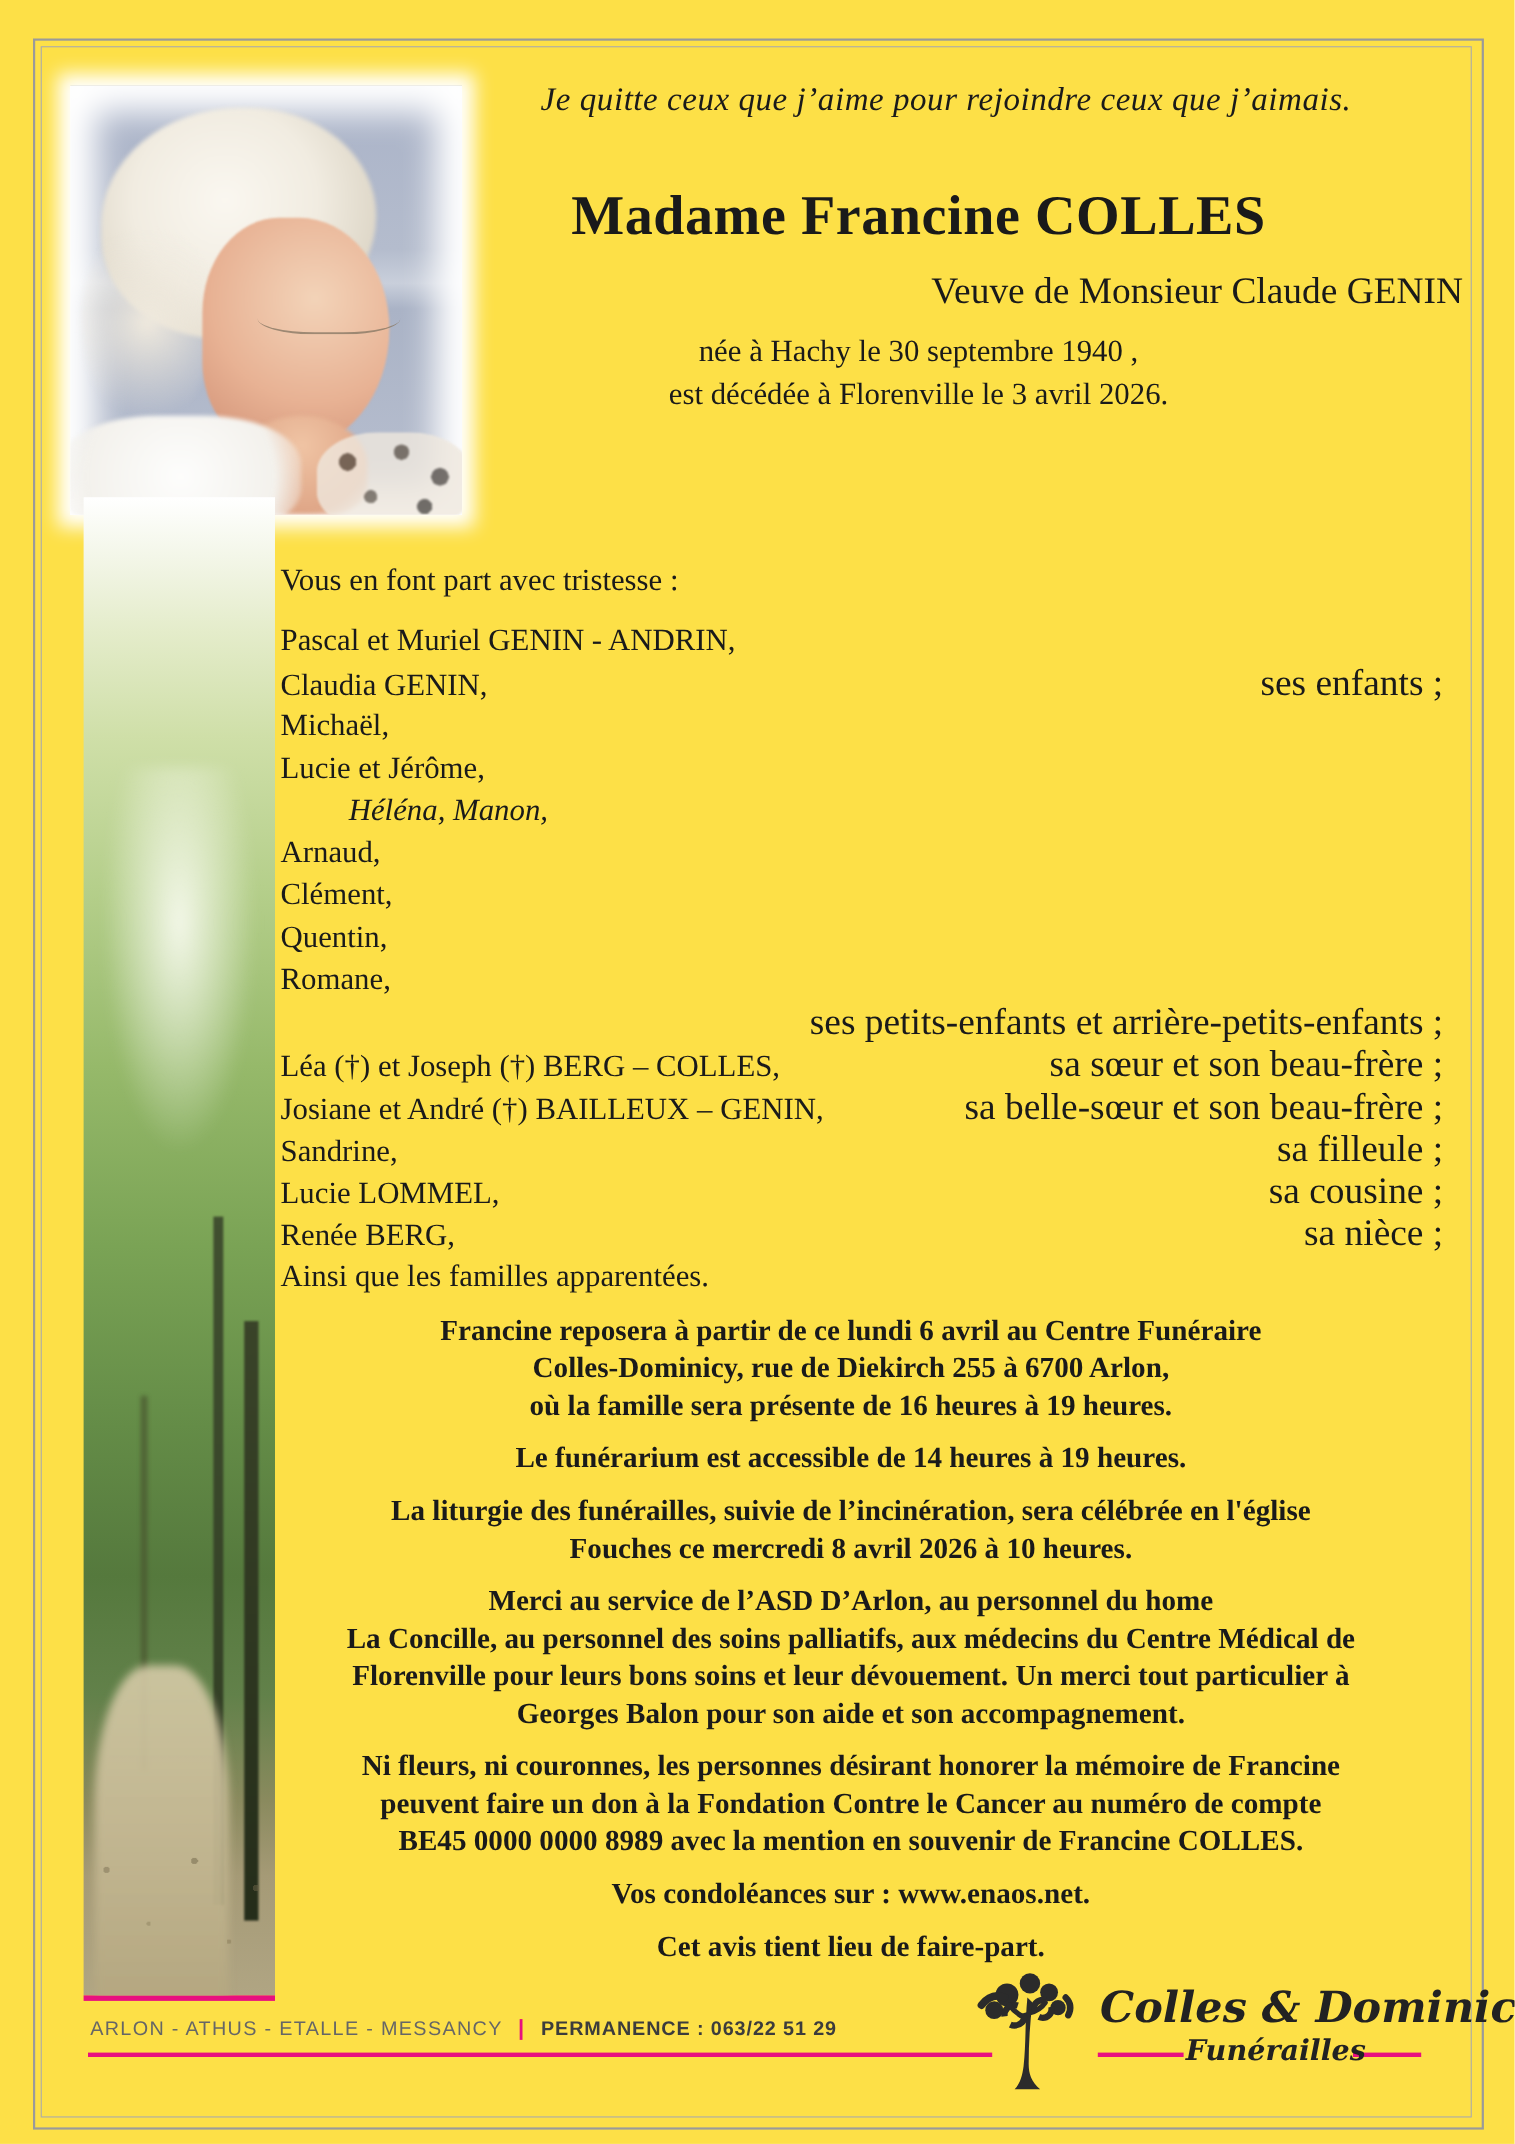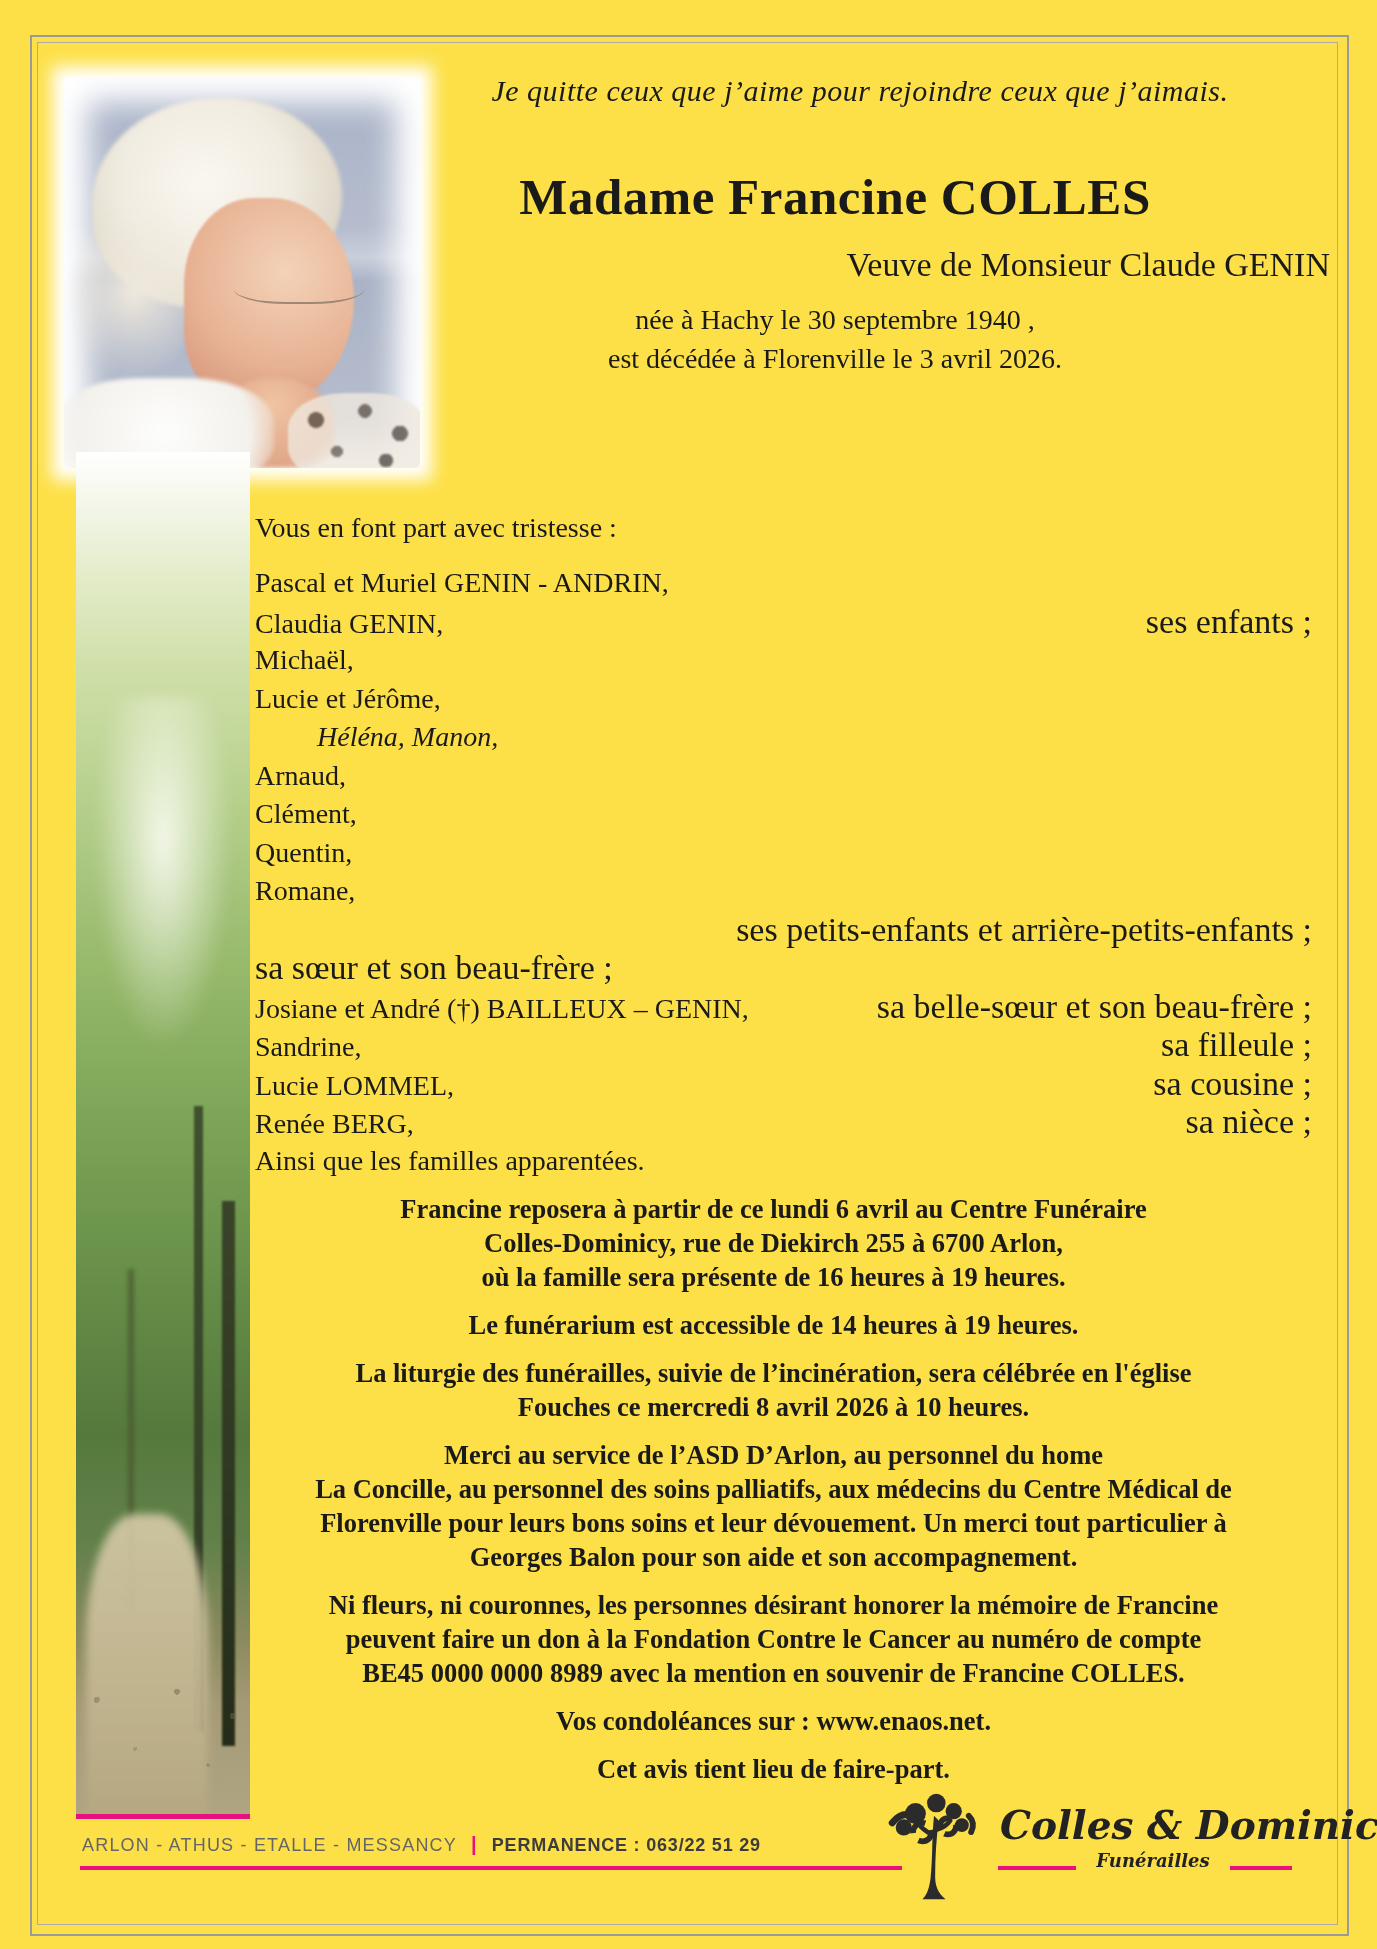--- a/index.html
+++ b/index.html
@@ -83,21 +83,21 @@
   .rule{position:absolute;top:1866px;height:4px;background:#e8107f;}
   .rule-left{left:80px;width:822px;}
   .rule-mid{left:998px;width:78px;}
   .rule-right{left:1230px;width:62px;}
   .tree{position:absolute;left:876px;top:1788px;width:116px;height:116px;}
   .brand{position:absolute;left:1000px;top:1802px;width:300px;text-align:center;
          font-family:"DejaVu Serif", serif;font-style:italic;font-weight:bold;
          font-size:39px;color:#222;white-space:nowrap;}
   .brand-sub{position:absolute;left:1078px;top:1850px;width:150px;text-align:center;
          font-family:"DejaVu Serif", serif;font-style:italic;font-weight:bold;
-         font-size:18px;color:#222;white-space:nowrap;}
+         font-size:26px;color:#222;white-space:nowrap;}
 </style>
 </head>
 <body>
 
 <div class="page">
 
   <div class="border-outer"></div>
   <div class="border-inner"></div>
 
   <div class="portrait">
@@ -162,20 +162,21 @@
       </div>
         <div class="row">
         <span class="name">Romane,</span>
         <span class="relation"></span>
       </div>
         <div class="row">
         <span class="name"></span>
         <span class="relation">ses petits-enfants et arrière-petits-enfants ;</span>
       </div>
         <div class="row">
+        <span class="name">Léa (†) et Joseph (†) BERG – COLLES,</span>
         <span class="relation">sa sœur et son beau-frère ;</span>
       </div>
         <div class="row">
         <span class="name">Josiane et André (†) BAILLEUX – GENIN,</span>
         <span class="relation">sa belle-sœur et son beau-frère ;</span>
       </div>
         <div class="row">
         <span class="name">Sandrine,</span>
         <span class="relation">sa filleule ;</span>
       </div>

